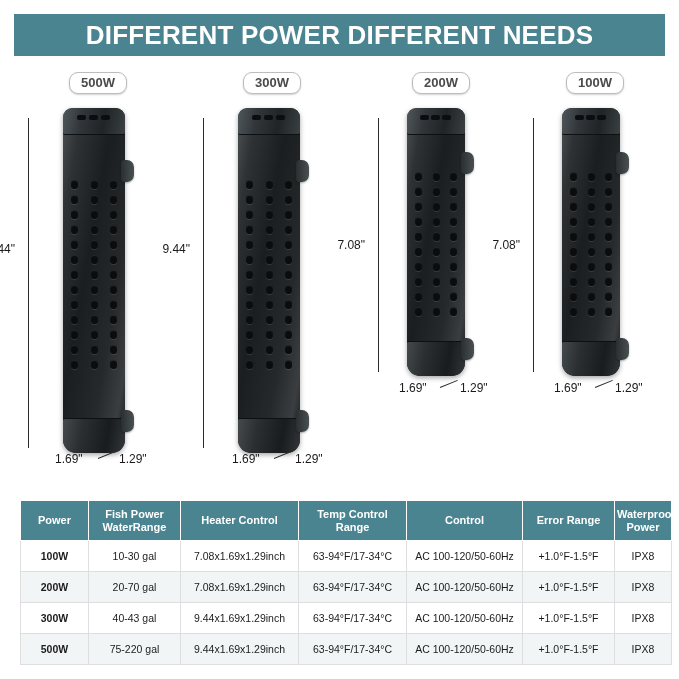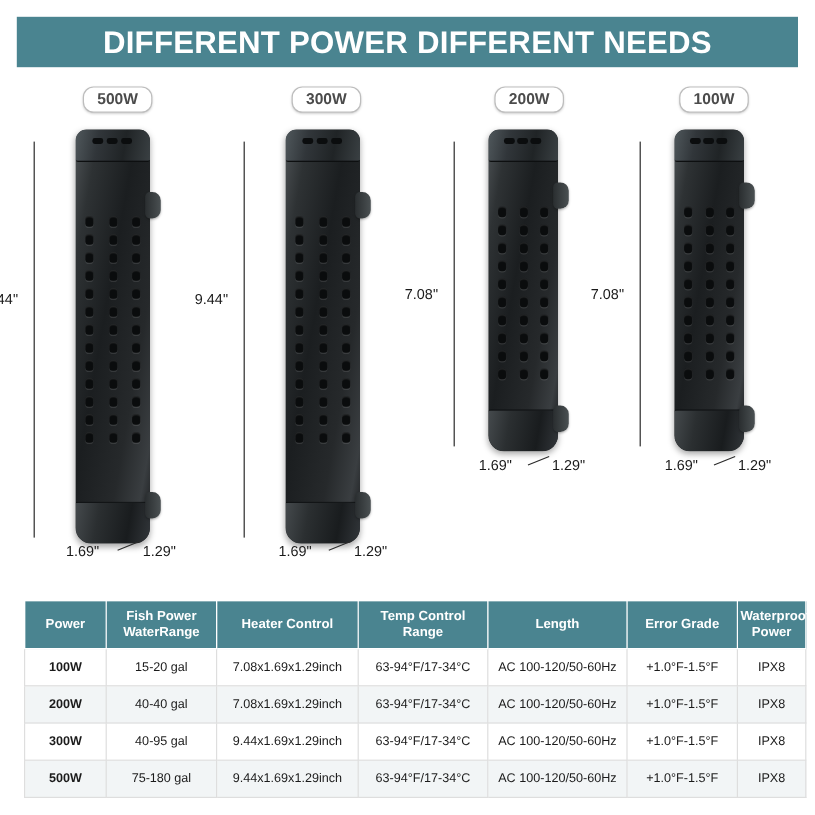--- a/index.html
+++ b/index.html
@@ -509,56 +509,56 @@
       <col style="width:116px">
       <col style="width:92px">
       <col style="width:57px">
     </colgroup>
     <thead>
       <tr>
         <th>Power</th>
         <th>Fish Power WaterRange</th>
         <th>Heater Control</th>
         <th>Temp Control Range</th>
-        <th>Length</th>
-        <th>Error Grade</th>
+        <th>Control</th>
+        <th>Error Range</th>
         <th>Waterproof Power</th>
       </tr>
     </thead>
     <tbody>
       <tr>
         <td class="power-cell">100W</td>
-        <td>15-20 gal</td>
+        <td>10-30 gal</td>
         <td>7.08x1.69x1.29inch</td>
         <td>63-94°F/17-34°C</td>
         <td>AC 100-120/50-60Hz</td>
         <td>+1.0°F-1.5°F</td>
         <td>IPX8</td>
       </tr>
       <tr class="alt">
         <td class="power-cell">200W</td>
-        <td>40-40 gal</td>
+        <td>20-70 gal</td>
         <td>7.08x1.69x1.29inch</td>
         <td>63-94°F/17-34°C</td>
         <td>AC 100-120/50-60Hz</td>
         <td>+1.0°F-1.5°F</td>
         <td>IPX8</td>
       </tr>
       <tr>
         <td class="power-cell">300W</td>
-        <td>40-95 gal</td>
+        <td>40-43 gal</td>
         <td>9.44x1.69x1.29inch</td>
         <td>63-94°F/17-34°C</td>
         <td>AC 100-120/50-60Hz</td>
         <td>+1.0°F-1.5°F</td>
         <td>IPX8</td>
       </tr>
       <tr class="alt">
         <td class="power-cell">500W</td>
-        <td>75-180 gal</td>
+        <td>75-220 gal</td>
         <td>9.44x1.69x1.29inch</td>
         <td>63-94°F/17-34°C</td>
         <td>AC 100-120/50-60Hz</td>
         <td>+1.0°F-1.5°F</td>
         <td>IPX8</td>
       </tr>
     </tbody>
   </table>
 
 </div>

